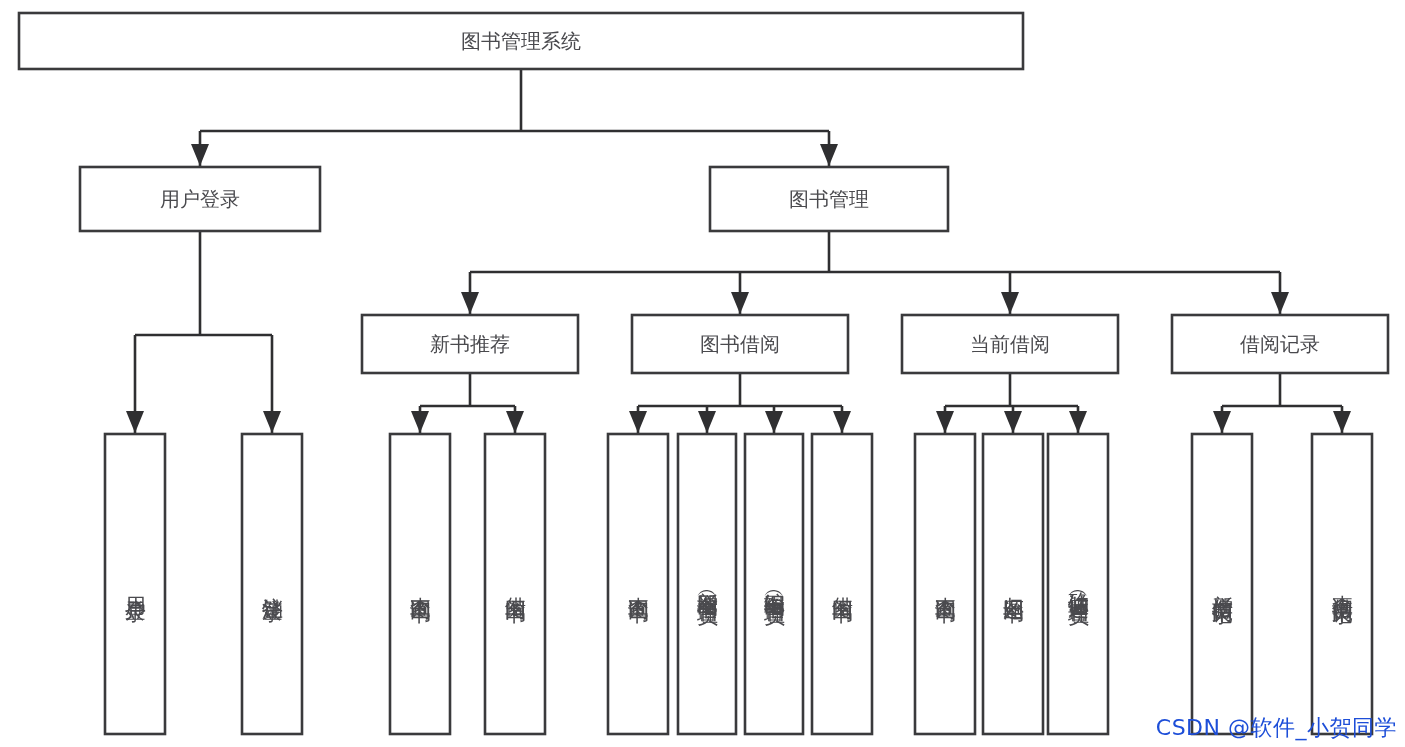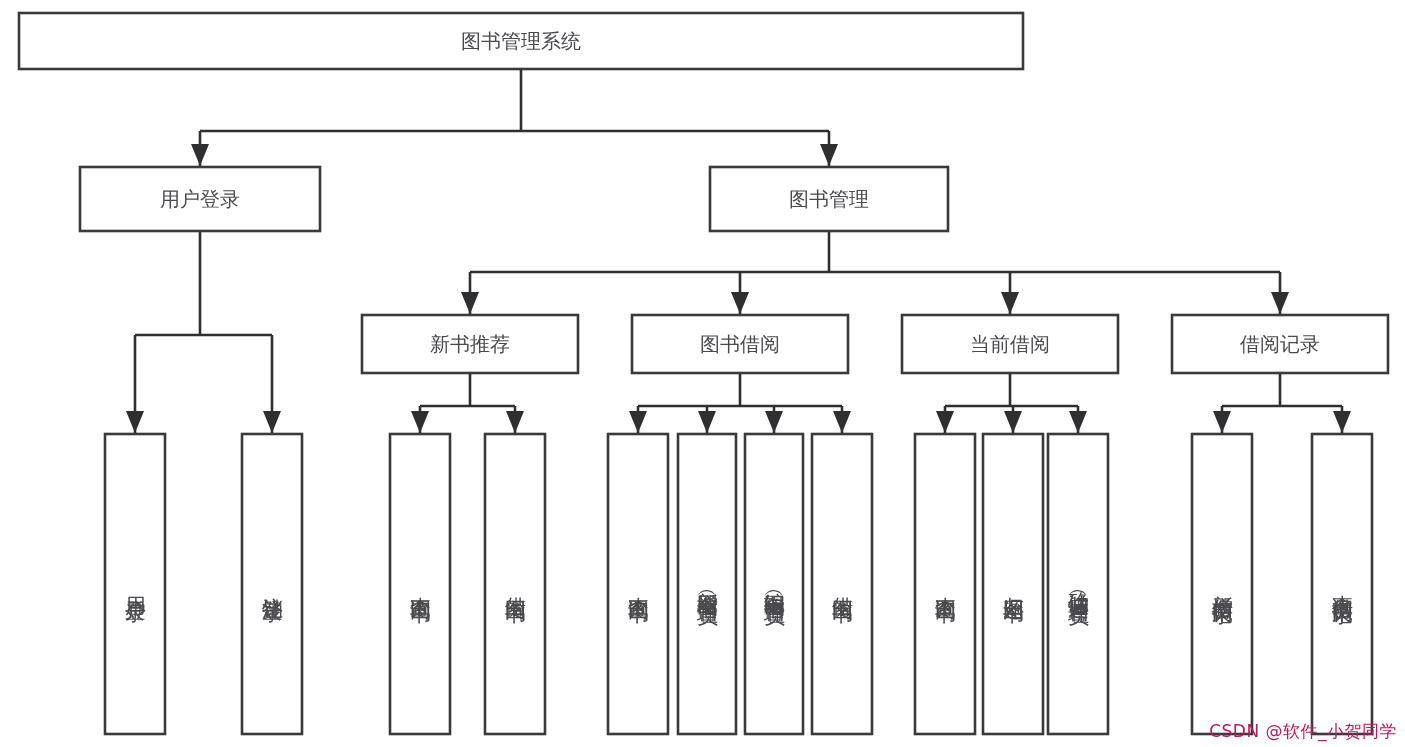--- a/index.html
+++ b/index.html
@@ -61,22 +61,22 @@
     letter-spacing: 2px;
     color: #4a4a4e;
     white-space: nowrap;
     text-align: center;
   }
   .watermark {
     position: absolute;
     right: 8px;
     bottom: 4px;
     font-family: "DejaVu Sans", "Liberation Sans", sans-serif;
-    font-size: 17px;
-    color: #be185d;
+    font-size: 22px;
+    color: #1d4ed8;
     letter-spacing: 0.5px;
     white-space: nowrap;
   }
 </style>
 </head>
 <body>
 
 <div id="diagram-root">
 
   <svg class="diagram" viewBox="0 0 1405 747">

